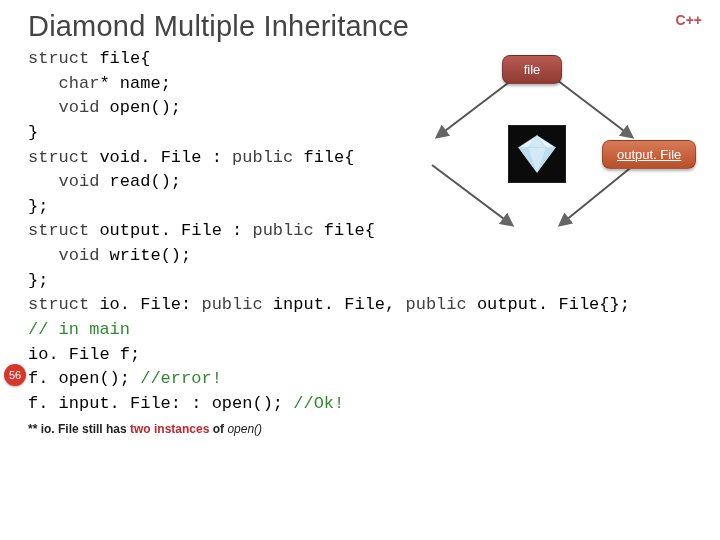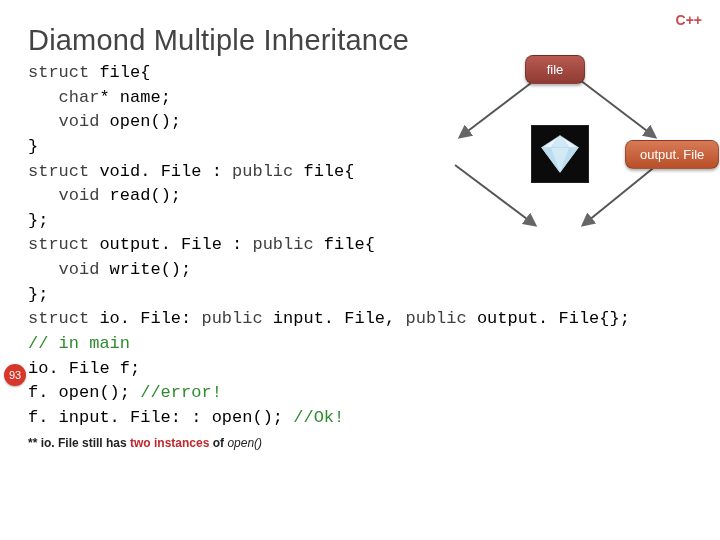--- a/index.html
+++ b/index.html
@@ -6,21 +6,21 @@
   html, body { width: 720px; height: 540px; overflow: hidden; }
   body {
     font-family: Arial, Helvetica, sans-serif;
     background: #fff;
     position: relative;
   }
   .slide {
     width: 720px;
     height: 392px;
     position: relative;
-    padding: 24px 20px 10px 20px;
+    padding: 10px 20px 10px 20px;
   }
   .title {
     font-size: 29px;
     font-weight: 400;
     color: #444;
     margin-left: 8px;
     margin-bottom: 4px;
     letter-spacing: 0.2px;
   }
   .badge {
@@ -65,21 +65,21 @@
     display: flex;
     align-items: center;
     justify-content: center;
     box-shadow: 0 1px 2px rgba(0,0,0,.3);
   }
 
   
   .diagram {
     position: absolute;
     top: 55px;
-    left: 405px;
+    left: 382px;
     width: 300px;
     height: 220px;
     z-index: 1;
   }
   .node {
     position: absolute;
     padding: 6px 14px;
     border-radius: 8px;
     color: #fff;
     font-size: 13px;
@@ -95,20 +95,21 @@
   }
   .node.left {
     background: linear-gradient(#d97a57, #b84f28);
     left: 0px; top: 85px;
     min-width: 76px;
   }
   .node.right {
     background: linear-gradient(#d97a57, #b84f28);
     left: 220px; top: 85px;
     min-width: 76px;
+    text-decoration: underline;
   }
   .node.bottom {
     background: linear-gradient(#b85a52, #8f3b33);
     left: 122px; top: 170px;
     min-width: 60px;
   }
 
   .diamond-img {
     position: absolute;
     left: 126px;
@@ -177,14 +178,14 @@
         <polygon points="50,8 70,35 50,92 30,35" fill="#d2e9f6"></polygon>
         <polygon points="8,35 30,35 50,92" fill="#bcdcef"></polygon>
         <polygon points="92,35 70,35 50,92" fill="#bcdcef"></polygon>
         <line x1="8" y1="35" x2="92" y2="35" stroke="#a8cfe6" stroke-width="1"></line>
         <line x1="30" y1="35" x2="50" y2="8" stroke="#a8cfe6" stroke-width="1"></line>
         <line x1="70" y1="35" x2="50" y2="8" stroke="#a8cfe6" stroke-width="1"></line>
       </svg>
     </div>
   </div>
 
-  <div class="slidenum">93</div>
+  <div class="slidenum">56</div>
 </div>
 
 </body></html>

